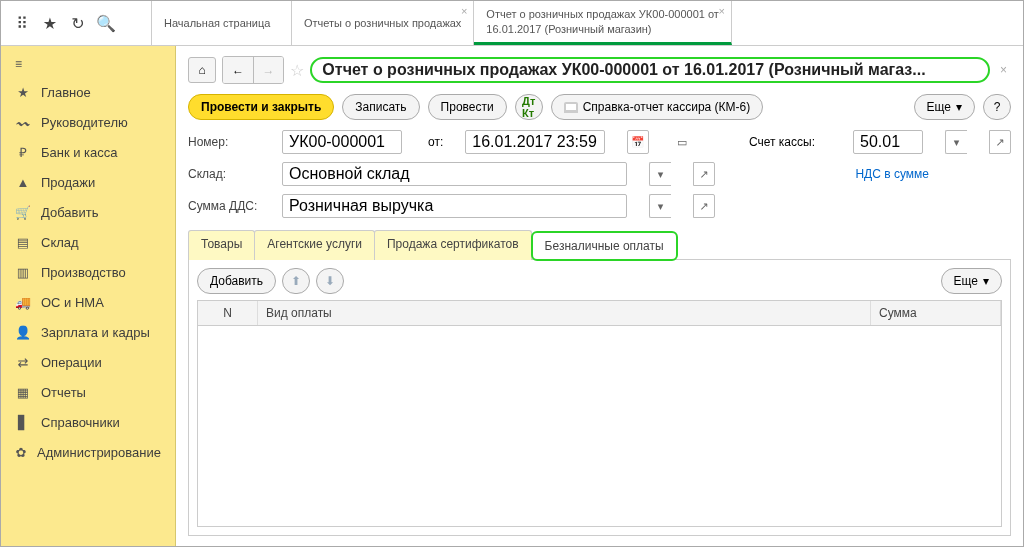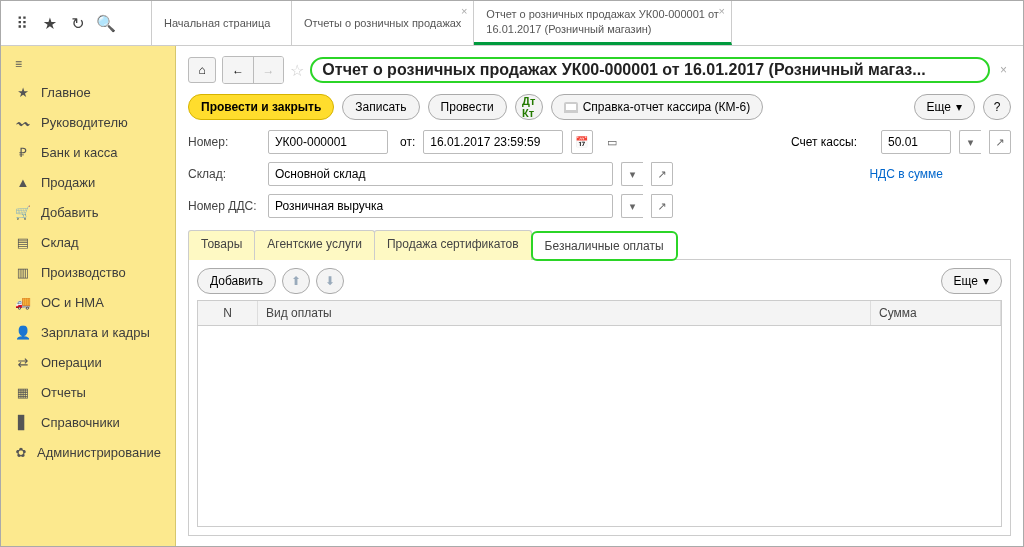--- a/index.html
+++ b/index.html
@@ -22,24 +22,24 @@
 .btn-sm { border: 1px solid #bbb; background: #f5f5f5; border-radius: 3px; height: 26px; min-width: 28px; padding: 0 6px; display: inline-flex; align-items: center; justify-content: center; cursor: pointer; font-size: 12px; }
 .navgroup { display: flex; border: 1px solid #bbb; border-radius: 3px; overflow: hidden; }
 .navgroup .nb { height: 26px; width: 30px; display: flex; align-items: center; justify-content: center; cursor: pointer; background: #f5f5f5; }
 .navgroup .nb + .nb { border-left: 1px solid #bbb; }
 .title-oval { border: 2px solid #2bd527; border-radius: 14px; padding: 2px 10px; font-size: 16px; font-weight: bold; color: #222; display: flex; align-items: center; flex: 1; overflow: hidden; white-space: nowrap; text-overflow: ellipsis; }
 .toolbar { display: flex; align-items: center; gap: 8px; margin-bottom: 10px; }
 .btn { border: 1px solid #aaa; background: #f4f4f4; border-radius: 13px; height: 26px; padding: 0 12px; display: inline-flex; align-items: center; justify-content: center; cursor: pointer; font-size: 12px; gap: 5px; }
 .btn.primary { background: #ffdd2d; border-color: #d6b300; font-weight: bold; }
 .btn.icon-only { padding: 0; width: 28px; }
 .spacer { flex: 1; }
-.form-row { display: flex; align-items: center; gap: 8px; margin-bottom: 8px; font-size: 12px; }
+.form-row { display: flex; align-items: center; gap: 22px; margin-bottom: 8px; font-size: 12px; }
 .form-row .lbl { width: 72px; color: #444; }
 .input { border: 1px solid #bbb; border-radius: 2px; height: 24px; padding: 0 6px; background: #fff; display: flex; align-items: center; }
-.input input { border: none; outline: none; width: 100%; font-size: 12px; background: transparent; }
+.input input { border: none; outline: none; width: 100%; font-size: 16px; background: transparent; }
 .mini { border: 1px solid #bbb; width: 22px; height: 24px; border-radius: 2px; display: flex; align-items: center; justify-content: center; cursor: pointer; font-size: 11px; color: #666; background: #fff; }
 .mini.group-left { border-radius: 2px 0 0 2px; border-right: none; }
 .mini.group-right { border-radius: 0 2px 2px 0; }
 .link { color: #0066cc; cursor: pointer; }
 .doctabs { display: flex; border-bottom: 1px solid #ccc; margin-top: 4px; }
 .doctab { padding: 6px 12px; border: 1px solid #ccc; border-bottom: none; background: #fef9c3; margin-right: -1px; margin-bottom: -1px; border-radius: 3px 3px 0 0; cursor: pointer; font-size: 12px; color: #444; }
 .doctab.active { background: #fff; border: 2px solid #2bd527; border-radius: 6px; position: relative; top: 1px; }
 .tabpanel { border: 1px solid #ccc; border-top: none; padding: 8px; flex: 1; display: flex; flex-direction: column; min-height: 0; }
 .panel-toolbar { display: flex; align-items: center; gap: 6px; margin-bottom: 6px; }
 .grid { border: 1px solid #ccc; flex: 1; display: flex; flex-direction: column; min-height: 0; }
@@ -199,21 +199,21 @@
           <input value="Основной склад" style="">
         </div>
       <div class="mini group-left">▾</div>
       <div class="mini group-right">↗</div>
       <div class="spacer"></div>
       <span class="link">НДС в сумме</span>
       <span style="width:60px"></span>
     </div>
 
     <div class="form-row">
-      <span class="lbl">Номер ДДС:</span>
+      <span class="lbl">Сумма ДДС:</span>
       <div class="input" style="width:345px">
           <input value="Розничная выручка" style="">
         </div>
       <div class="mini group-left">▾</div>
       <div class="mini group-right">↗</div>
     </div>
 
     <div class="doctabs" id="doc-tabs">
         <div class="doctab">Товары</div>
         <div class="doctab">Агентские услуги</div>

